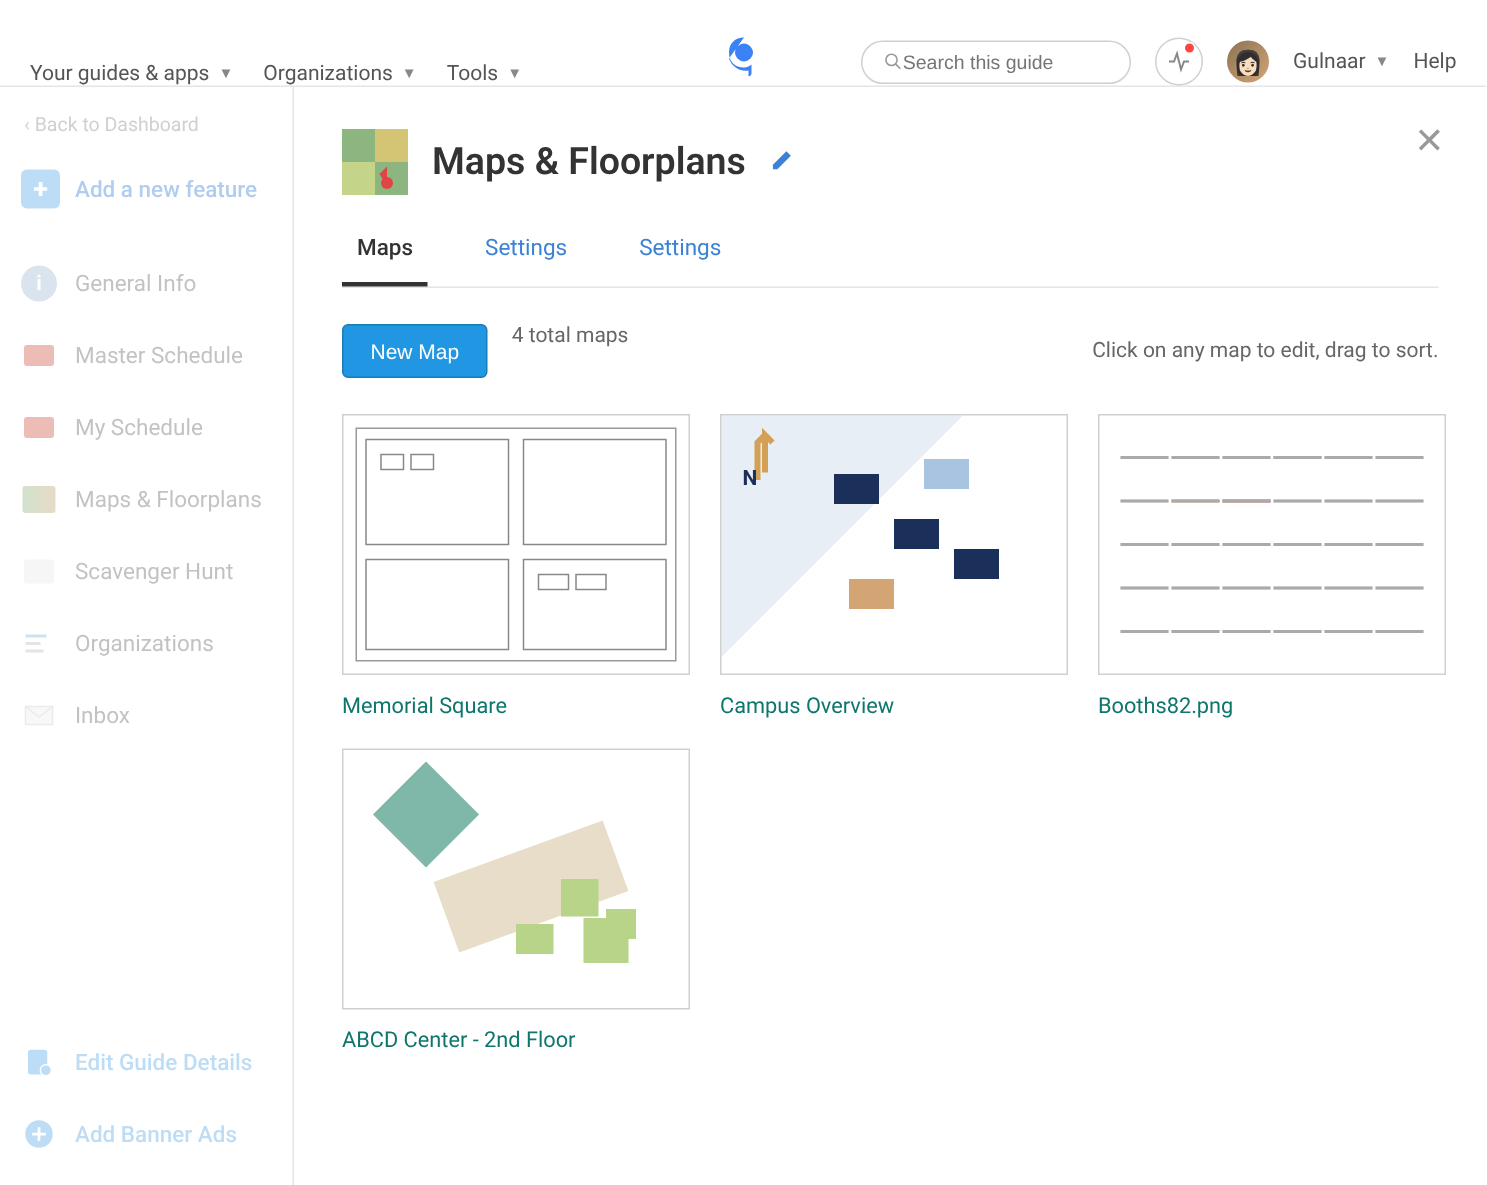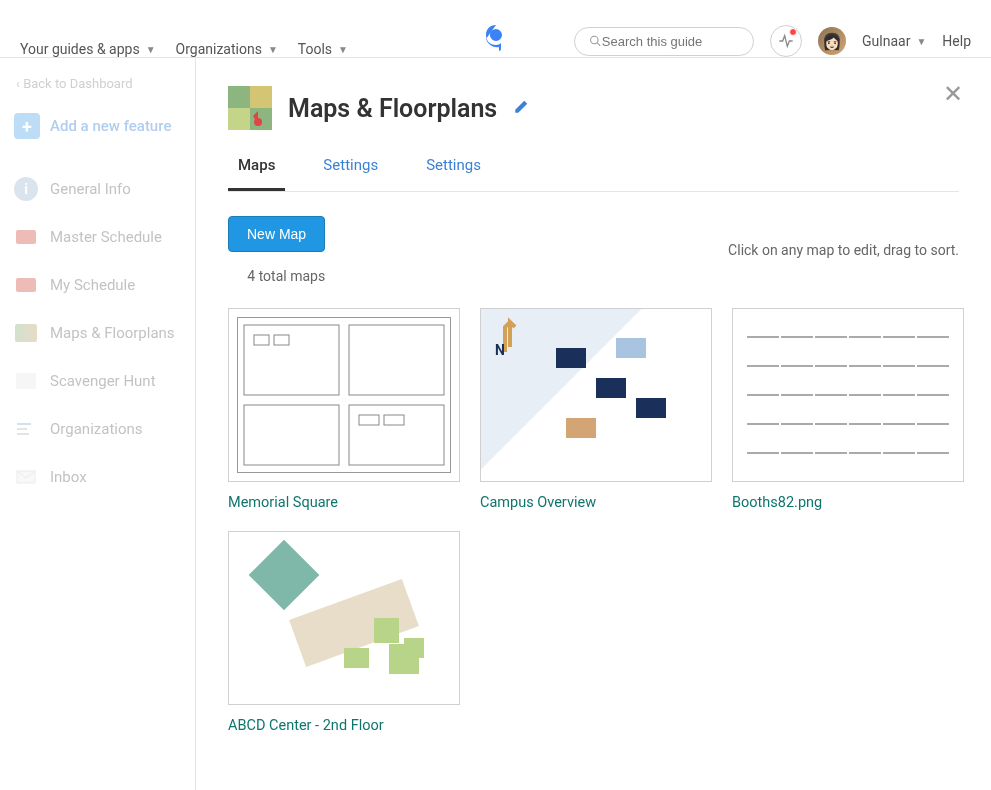--- a/index.html
+++ b/index.html
@@ -48,21 +48,21 @@
     .content-header { display: flex; align-items: center; gap: 16px; margin-bottom: 26px; }
     .content-icon { width: 44px; height: 44px; }
     .content-title { font-size: 25px; font-weight: 600; color: #333; }
     .edit-icon { color: #3b82d6; font-size: 18px; cursor: pointer; }
     
     .tabs { display: flex; gap: 28px; border-bottom: 1px solid #e5e5e5; margin-bottom: 24px; }
     .tab { padding: 0 10px 14px; font-size: 15px; cursor: pointer; color: #3b82d6; }
     .tab.active { color: #333; border-bottom: 3px solid #333; font-weight: 500; }
     
     .toolbar { display: flex; align-items: center; justify-content: space-between; margin-bottom: 24px; }
-    .toolbar-left { display: flex; align-items: flex-end; gap: 16px; flex-direction: column; }
+    .toolbar-left { display: flex; align-items: flex-start; gap: 16px; }
     .new-map-btn { background: #2196e3; color: #fff; border: 1px solid #1a7db8; border-radius: 4px; padding: 9px 18px; font-size: 14px; font-weight: 500; cursor: pointer; }
     .total-label { font-size: 14px; color: #666; }
     .hint-label { font-size: 14px; color: #666; }
     
     .grid { display: grid; grid-template-columns: repeat(3, 232px); gap: 20px; }
     .dropzone { border: 1px dashed #3b82d6; border-radius: 4px; height: 174px; display: flex; flex-direction: column; align-items: center; justify-content: flex-start; padding-top: 16px; color: #666; font-size: 14px; cursor: pointer; }
     .dropzone-icon { margin-top: 28px; position: relative; }
     .map-card { cursor: pointer; }
     .map-thumb { width: 232px; height: 174px; border: 1px solid #d0d0d0; background: #fafafa; display: flex; align-items: center; justify-content: center; overflow: hidden; }
     .map-label { margin-top: 12px; font-size: 14.5px; color: #0f766e; }
@@ -175,20 +175,40 @@
     </div>
     <div class="sidebar-item">
       <div class="sidebar-icon icon-inbox">
         <svg width="20" height="14" viewBox="0 0 20 14">
             <rect x="1" y="1" width="18" height="12" stroke="#ccc" fill="#eee"></rect>
             <polyline points="1,1 10,8 19,1" stroke="#ccc" fill="none"></polyline>
           </svg>
       </div>
       <span>Inbox</span>
     </div>
+    <div class="sidebar-bottom">
+      <div class="sidebar-item">
+        <div class="bottom-icon">
+          <svg width="22" height="22" viewBox="0 0 24 24">
+              <rect x="4" y="3" width="14" height="18" rx="2" fill="#5aa9e6"></rect>
+              <circle cx="17" cy="18" r="4" fill="#5aa9e6" stroke="#fff"></circle>
+            </svg>
+        </div>
+        <span>Edit Guide Details</span>
+      </div>
+      <div class="sidebar-item">
+        <div class="bottom-icon">
+          <svg width="22" height="22" viewBox="0 0 24 24">
+              <circle cx="12" cy="12" r="10" fill="#5aa9e6"></circle>
+              <path d="M12 7v10M7 12h10" stroke="#fff" stroke-width="2"></path>
+            </svg>
+        </div>
+        <span>Add Banner Ads</span>
+      </div>
+    </div>
   </div>
 
   <div class="content">
     <div class="close-btn">✕</div>
     <div class="content-header">
       <div class="content-icon">
         <svg width="44" height="44" viewBox="0 0 44 44">
             <rect width="44" height="44" fill="#8db580"></rect>
             <rect x="22" width="22" height="22" fill="#d4c574"></rect>
             <rect y="22" width="22" height="22" fill="#c4d488"></rect>

